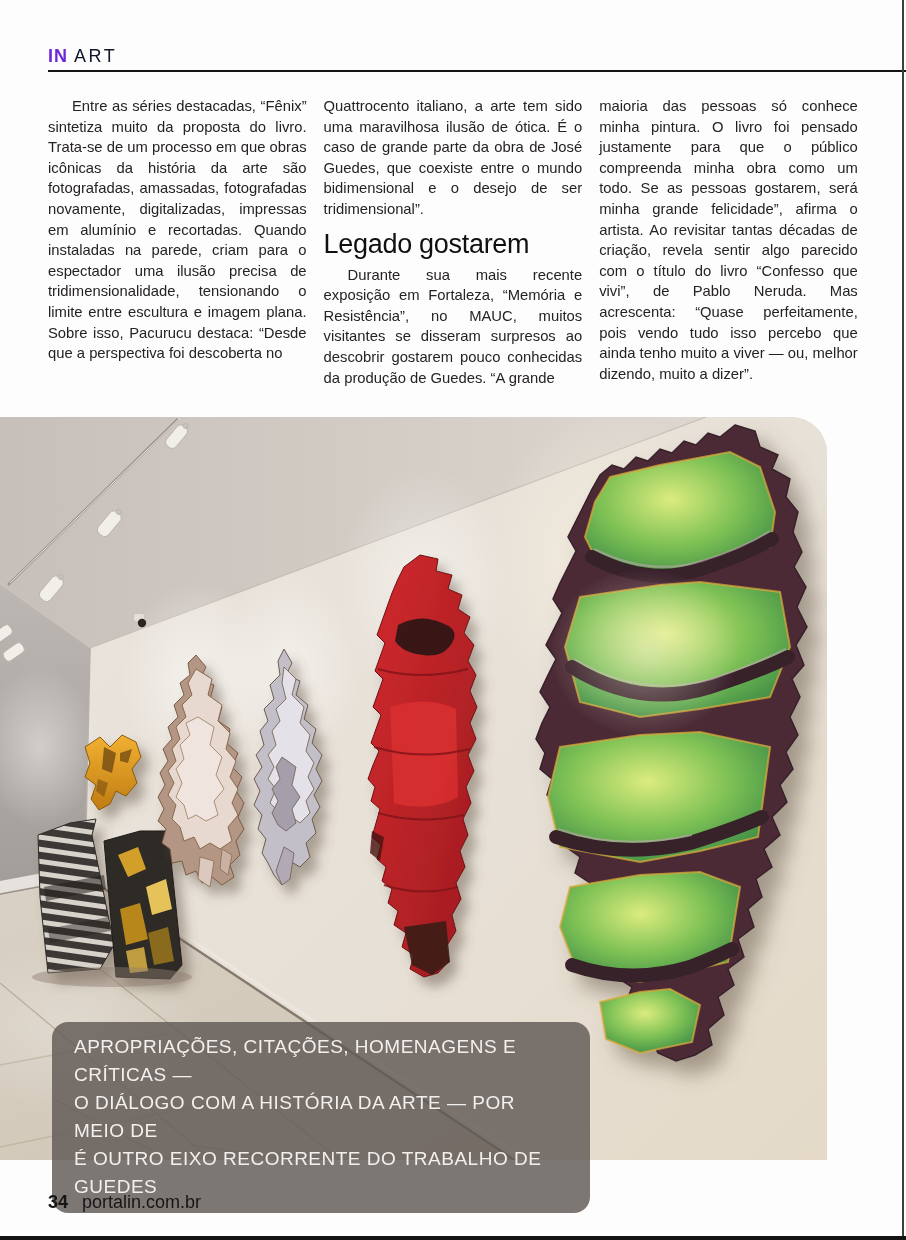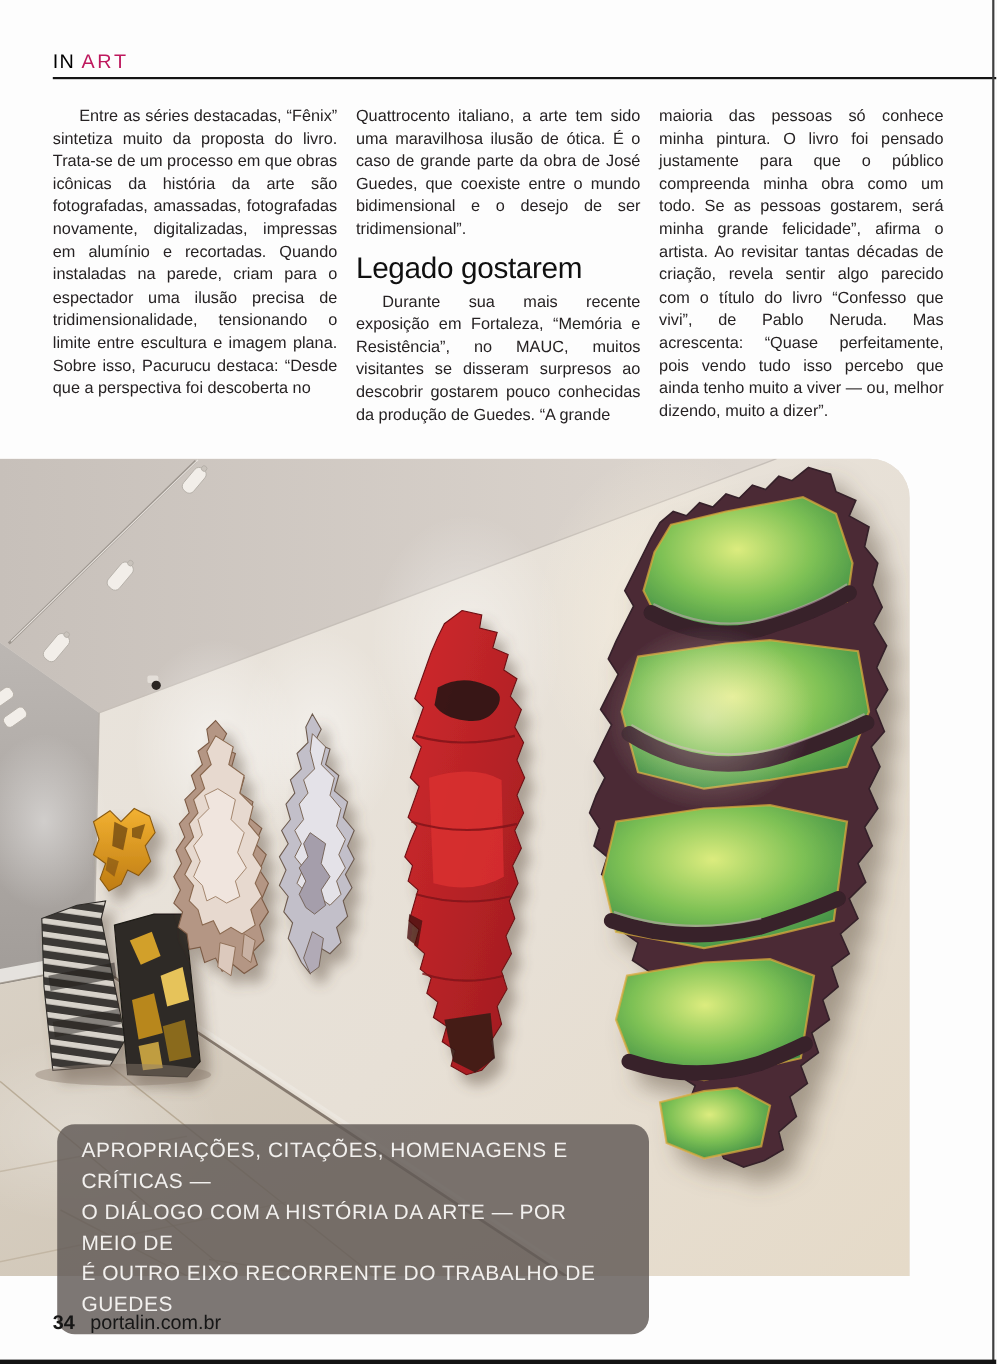--- a/index.html
+++ b/index.html
@@ -2,22 +2,22 @@
 <html lang="pt"><head>
 <meta charset="utf-8">
 <style>
   html,body{margin:0;padding:0;background:#ffffff;}
   .page{
     position:relative;width:906px;height:1240px;background:#fdfdfd;overflow:hidden;
     font-family:"Liberation Sans",sans-serif;color:#262223;
   }
   
   .masthead{position:absolute;left:48px;top:46px;font-size:18px;letter-spacing:1px;}
-  .masthead .b{font-weight:400;color:#000000;}
-  .masthead .l{font-weight:300;color:#be185d;letter-spacing:2.5px;margin-left:6px;}
+  .masthead .b{font-weight:700;color:#6d28d9;}
+  .masthead .l{font-weight:300;color:#0f172a;letter-spacing:2.5px;margin-left:6px;}
   .head-rule{position:absolute;left:48px;top:70px;width:858px;height:2px;background:#141414;}
   
   .cols{position:absolute;left:48px;top:96px;width:810px;display:flex;gap:17px;}
   .col{width:258.6px;font-size:14.8px;line-height:20.6px;text-align:justify;}
   .col p{margin:0;}
   .indent{text-indent:24px;}
   .sec-heading{
     font-size:27px;line-height:30px;font-weight:400;letter-spacing:-0.3px;color:#101010;
     margin:9px 0 6px 0;text-align:left;
   }

